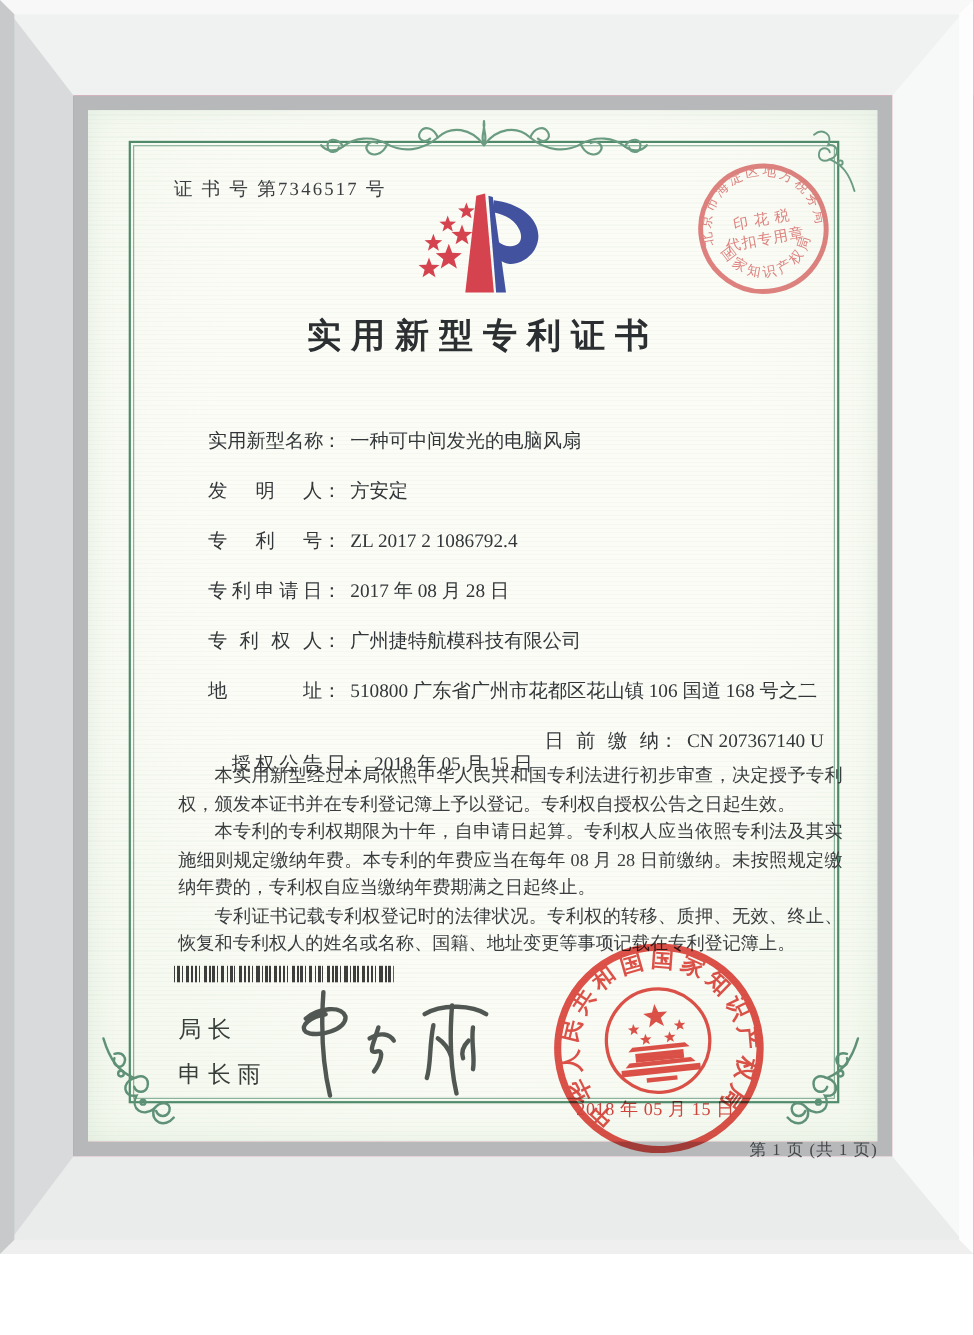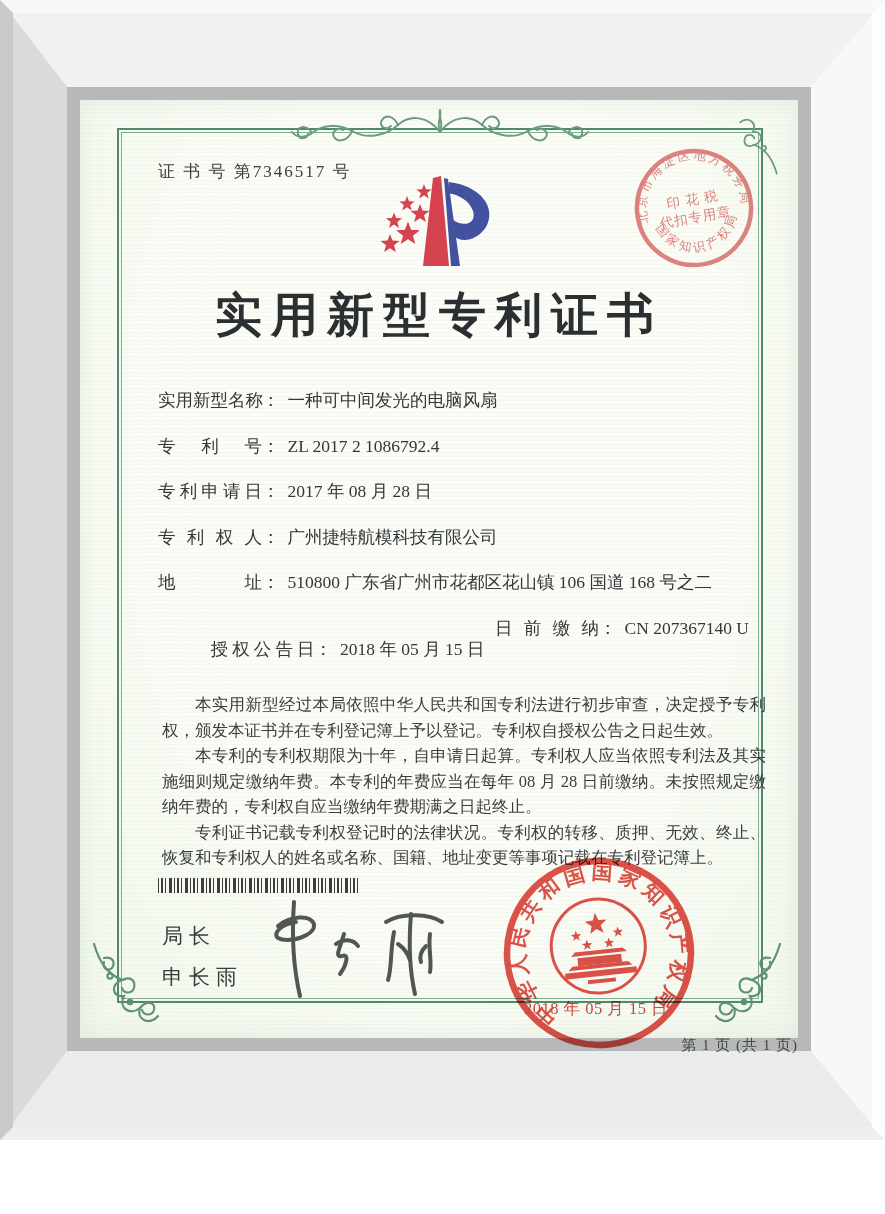--- a/index.html
+++ b/index.html
@@ -26,24 +26,24 @@
                 border:2.2px solid #4f8a6b;}
   .green-border::after{content:"";position:absolute;inset:2px;border:1px solid rgba(79,138,107,.7);}
   .orn{position:absolute;z-index:2;}
 
   
   .cert-no{position:absolute;left:78px;top:60px;font-size:17px;color:#3a3d3f;
            white-space:pre;letter-spacing:2px;}
   .logo{position:absolute;left:287px;top:74px;}
   .tax-stamp{position:absolute;left:548px;top:42px;mix-blend-mode:multiply;}
   .title{position:absolute;left:0;top:184px;width:100%;text-align:center;
-         font-size:47px;font-weight:700;letter-spacing:9px;color:#2c2f31;}
+         font-size:31px;font-weight:700;letter-spacing:9px;color:#2c2f31;}
 
   .fields{position:absolute;left:78px;top:288px;width:580px;font-size:17.5px;color:#33373a;}
-  .field-row{height:25px;margin-bottom:20.5px;white-space:pre;}
+  .field-row{height:25px;margin-bottom:20.5px;white-space:pre;margin-left:31px;}
   .flabel{display:inline-block;width:104px;text-align:justify;text-align-last:justify;vertical-align:top;}
   .fvalue{margin-left:8px;}
   .grant-row{position:relative;height:25px;white-space:pre;}
   .grant-right{position:absolute;left:337px;top:0;white-space:pre;}
 
   .paras{position:absolute;left:82px;top:592px;width:604px;font-size:16.5px;
          line-height:25.5px;color:#3a3d3f;text-align:justify;}
   .paras p{margin:0;text-indent:2em;}
 
   .barcode{position:absolute;left:78px;top:778px;width:200px;height:15px;opacity:.85;
@@ -161,20 +161,21 @@
             </text>
             <text x="66" y="62" font-size="13.5" fill="#dd6a6a" text-anchor="middle" letter-spacing="1">印 花 税</text>
             <text x="66" y="80" font-size="13.5" fill="#dd6a6a" text-anchor="middle" letter-spacing="1">代扣专用章</text>
           </g>
         </svg>
 
         <div class="title">实用新型专利证书</div>
 
         <div class="fields">
           <div class="field-row"><span class="flabel">实用新型名称</span><span>：</span><span class="fvalue">一种可中间发光的电脑风扇</span></div>
+          <div class="field-row"><span class="flabel">发明人</span><span>：</span><span class="fvalue">方安定</span></div>
           <div class="field-row"><span class="flabel">专利号</span><span>：</span><span class="fvalue">ZL 2017 2 1086792.4</span></div>
           <div class="field-row"><span class="flabel">专利申请日</span><span>：</span><span class="fvalue">2017 年 08 月 28 日</span></div>
           <div class="field-row"><span class="flabel">专利权人</span><span>：</span><span class="fvalue">广州捷特航模科技有限公司</span></div>
           <div class="field-row"><span class="flabel">地址</span><span>：</span><span class="fvalue">510800 广东省广州市花都区花山镇 106 国道 168 号之二</span></div>
           <div class="grant-row">
             <span class="flabel">授权公告日</span><span>：</span><span class="fvalue">2018 年 05 月 15 日</span>
             <span class="grant-right"><span class="flabel">日前缴纳</span><span>：</span><span class="fvalue">CN 207367140 U</span></span>
           </div>
         </div>
 

